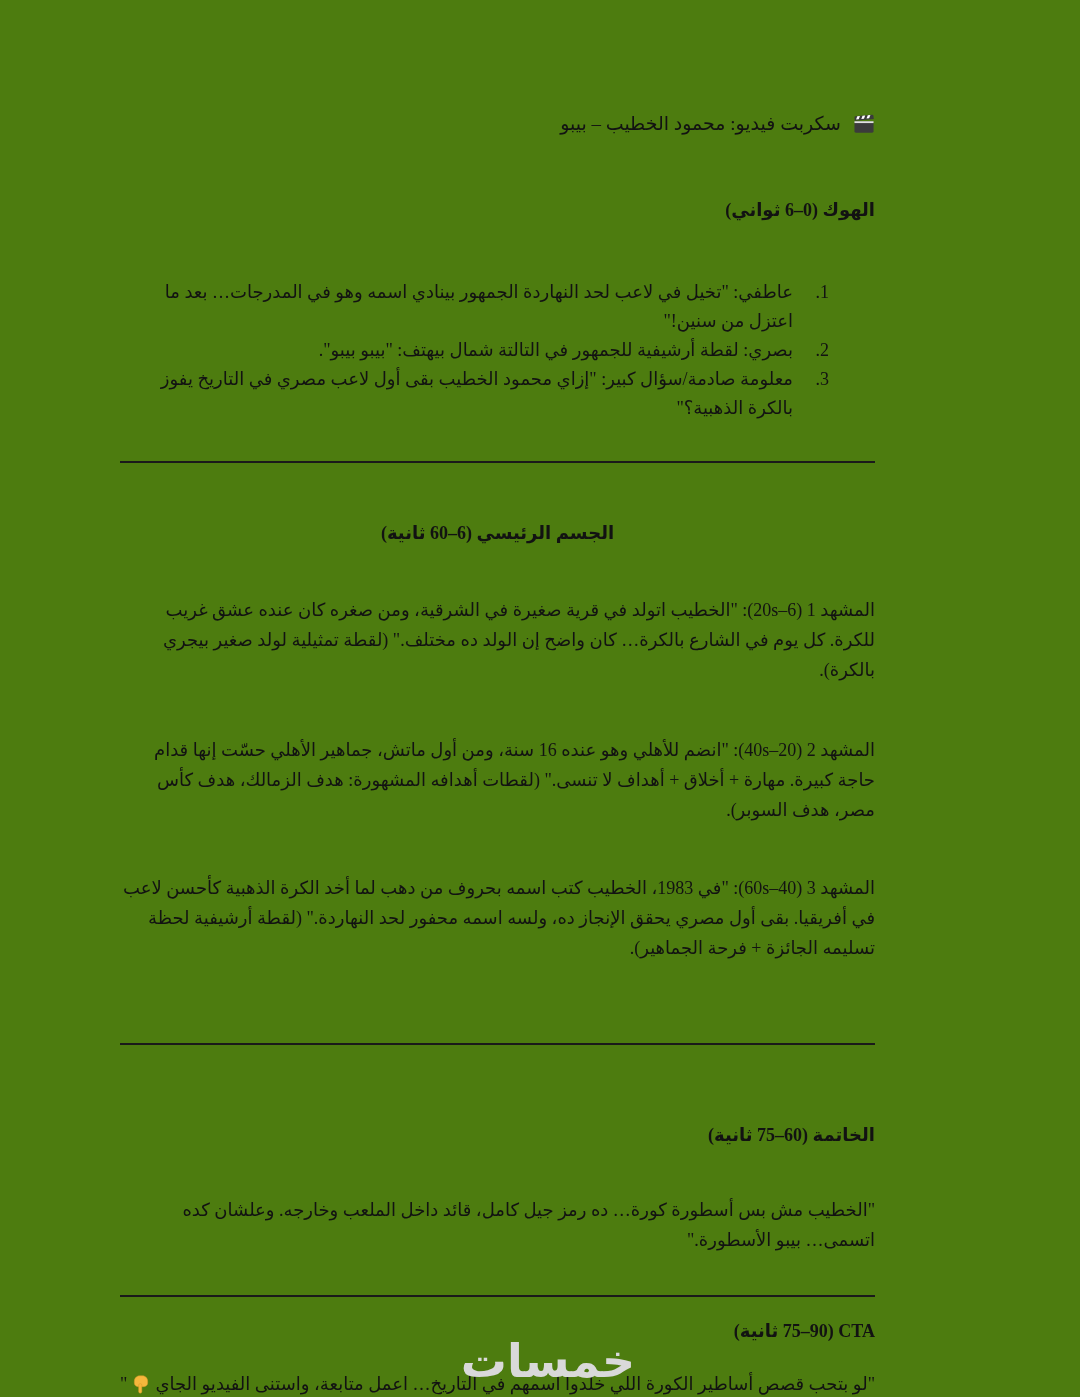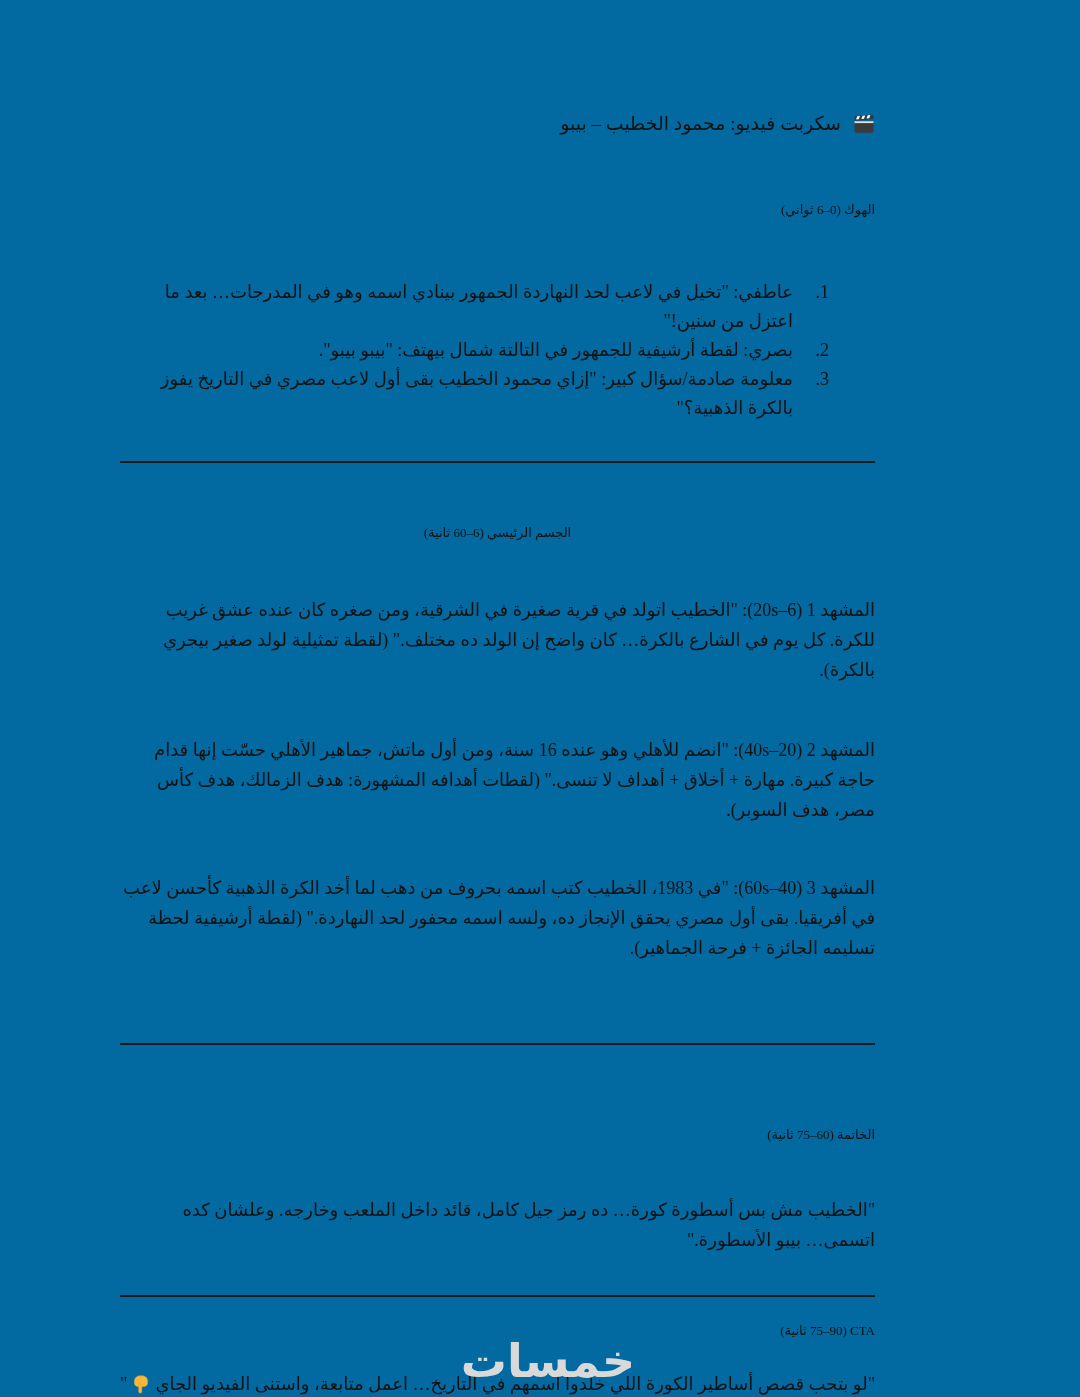--- a/index.html
+++ b/index.html
@@ -3,21 +3,21 @@
 <meta charset="utf-8">
 <style>
   * { margin: 0; padding: 0; box-sizing: border-box; }
   html, body { background: #ffffff; }
   body { width: 1080px; }
 
   .page {
     position: relative;
     width: 1080px;
     height: 1397px;
-    background: #0369a1;
+    background: #4d7c0f;
     direction: rtl;
     text-align: right;
     color: #121212;
     font-family: "Liberation Serif", "DejaVu Sans", serif;
     padding: 110px 205px 0 120px;
     overflow: hidden;
   }
 
   
   .title-row {
@@ -27,22 +27,22 @@
   }
   .title-icon { display: inline-flex; flex: 0 0 auto; }
   .doc-title {
     font-size: 19px;
     font-weight: normal;
     line-height: 28px;
   }
 
   
   .heading {
-    font-size: 13px;
-    font-weight: normal;
+    font-size: 18px;
+    font-weight: bold;
     line-height: 28px;
   }
   .hook-heading       { margin-top: 58px; }
   .body-heading       { margin-top: 56px; text-align: center; }
   .conclusion-heading { margin-top: 76px; }
   .cta-heading        { margin-top: 20px; }
 
   
   .para {
     font-size: 18px;

